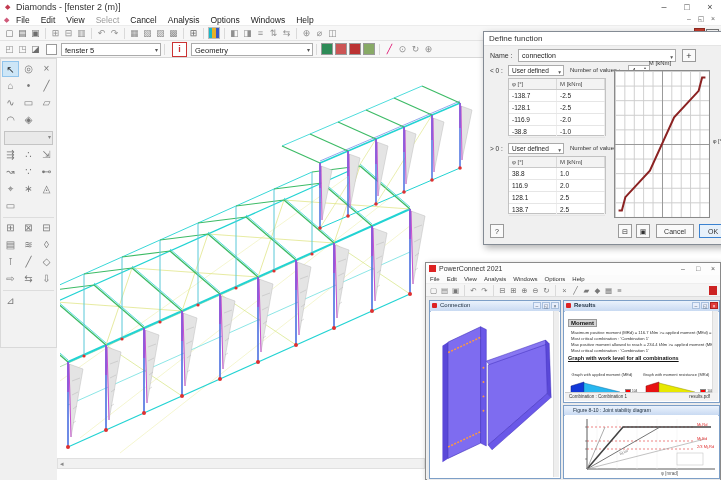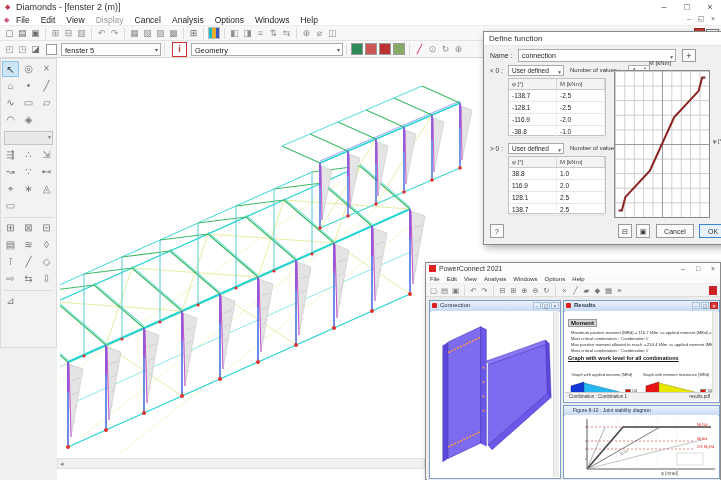--- a/index.html
+++ b/index.html
@@ -110,21 +110,21 @@
     <span class="t">Diamonds - [fenster 2 (m)]</span>
     <span class="winbtn" style="right:46px;">–</span>
     <span class="winbtn" style="right:23px;">□</span>
     <span class="winbtn" style="right:0;">×</span>
   </div>
 
   <div class="abs menubar">
     <span class="m">File</span>
     <span class="m">Edit</span>
     <span class="m">View</span>
-    <span class="m dim">Display</span>
+    <span class="m dim">Select</span>
     <span class="m">Cancel</span>
     <span class="m">Analysis</span>
     <span class="m">Options</span>
     <span class="m">Windows</span>
     <span class="m">Help</span>
   </div>
   <span class="abs childglyph">◆</span>
   <span class="abs childctrl" style="right:26px;">–</span>
   <span class="abs childctrl" style="right:14px;">◱</span>
   <span class="abs childctrl" style="right:2px;">×</span>
@@ -168,21 +168,21 @@
     <span class="ic">◰</span>
     <span class="ic">◳</span>
     <span class="ic dk">◪</span>
     <span class="checkbox"></span>
     <span class="combo" style="width:100px;">
       <span>fenster 5</span>
       <span class="arr">▾</span>
     </span>
     <span class="sep"></span>
     <span class="infoic">i</span>
-    <span class="combo" style="width:152px;">
+    <span class="combo" style="width:122px;">
       <span>Geometry</span>
       <span class="arr">▾</span>
     </span>
     <span class="sep"></span>
     <span class="csq" style="background:#2e8b57;"></span>
     <span class="csq" style="background:#cc5555;"></span>
     <span class="csq" style="background:#bb3333;"></span>
     <span class="csq" style="background:#88aa66;"></span>
     <span class="sep"></span>
     <span class="ic" style="color:#d06;">╱</span>

